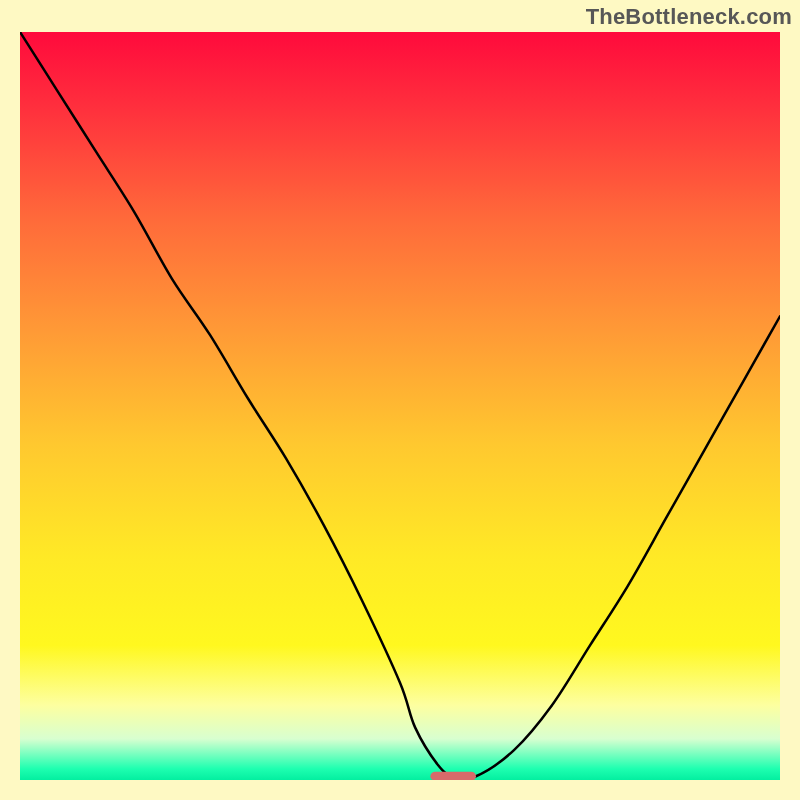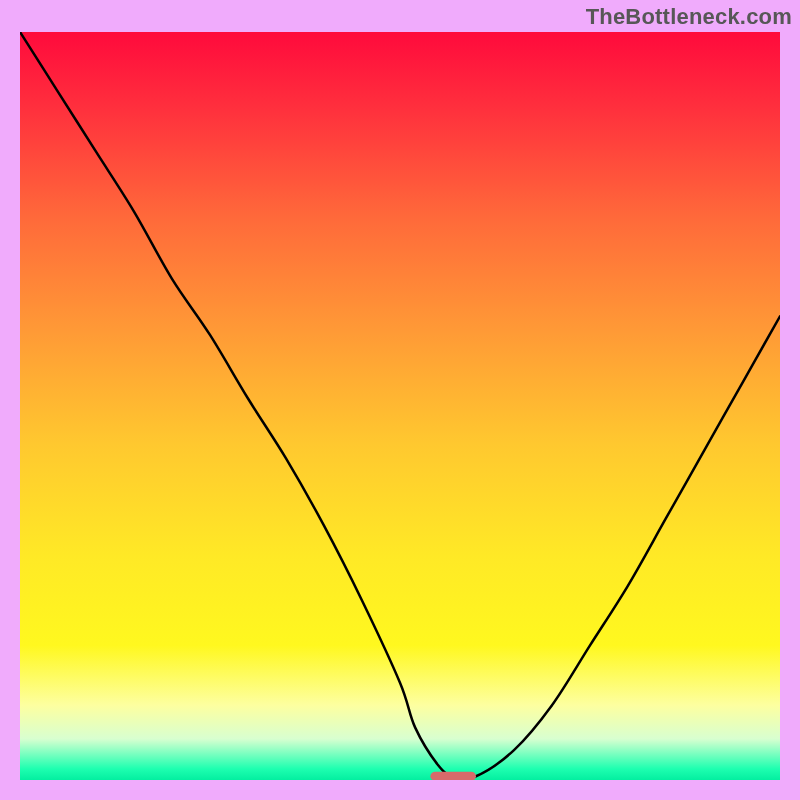--- a/index.html
+++ b/index.html
@@ -7,21 +7,21 @@
     padding: 0;
     width: 800px;
     height: 800px;
     background: #000;
     overflow: hidden;
   }
   .chart-wrap {
     position: relative;
     width: 800px;
     height: 800px;
-    background: #f0abfc;
+    background: #fef9c3;
   }
   .watermark {
     position: absolute;
     top: 4px;
     right: 8px;
     font-family: Arial, Helvetica, sans-serif;
     font-size: 22px;
     font-weight: 600;
     color: #575757;
     letter-spacing: 0.2px;

